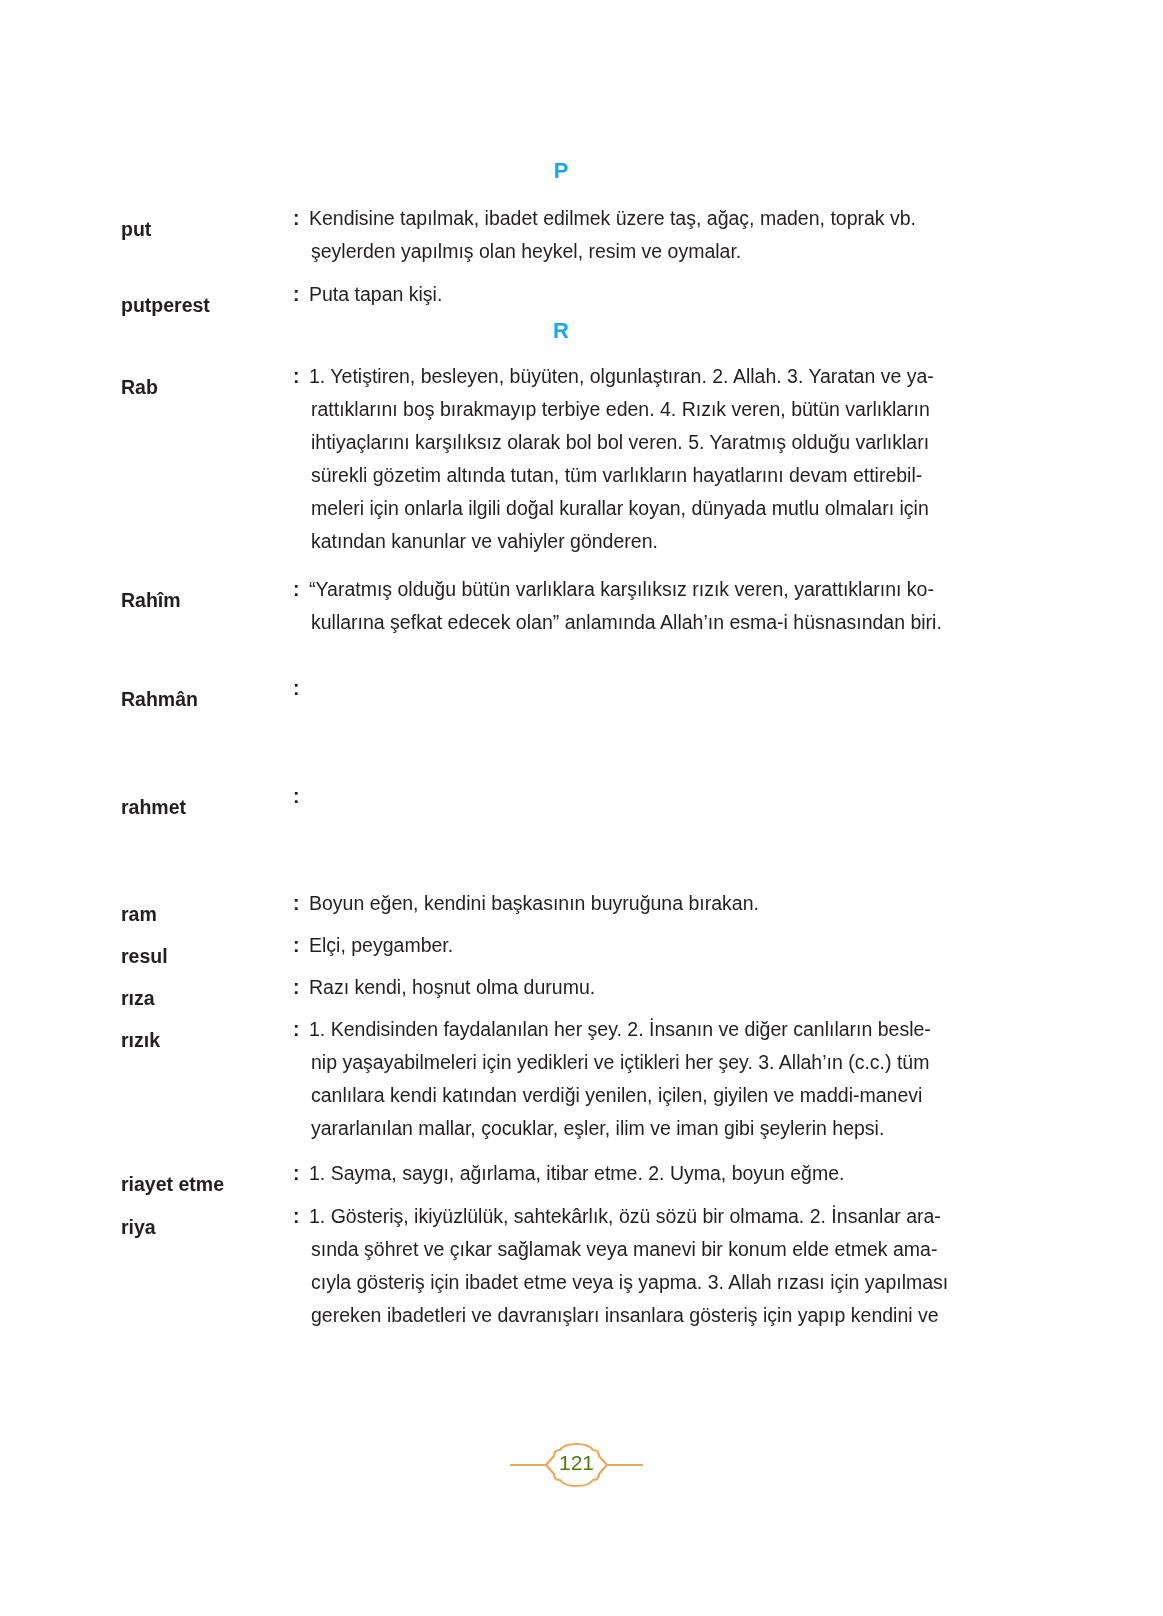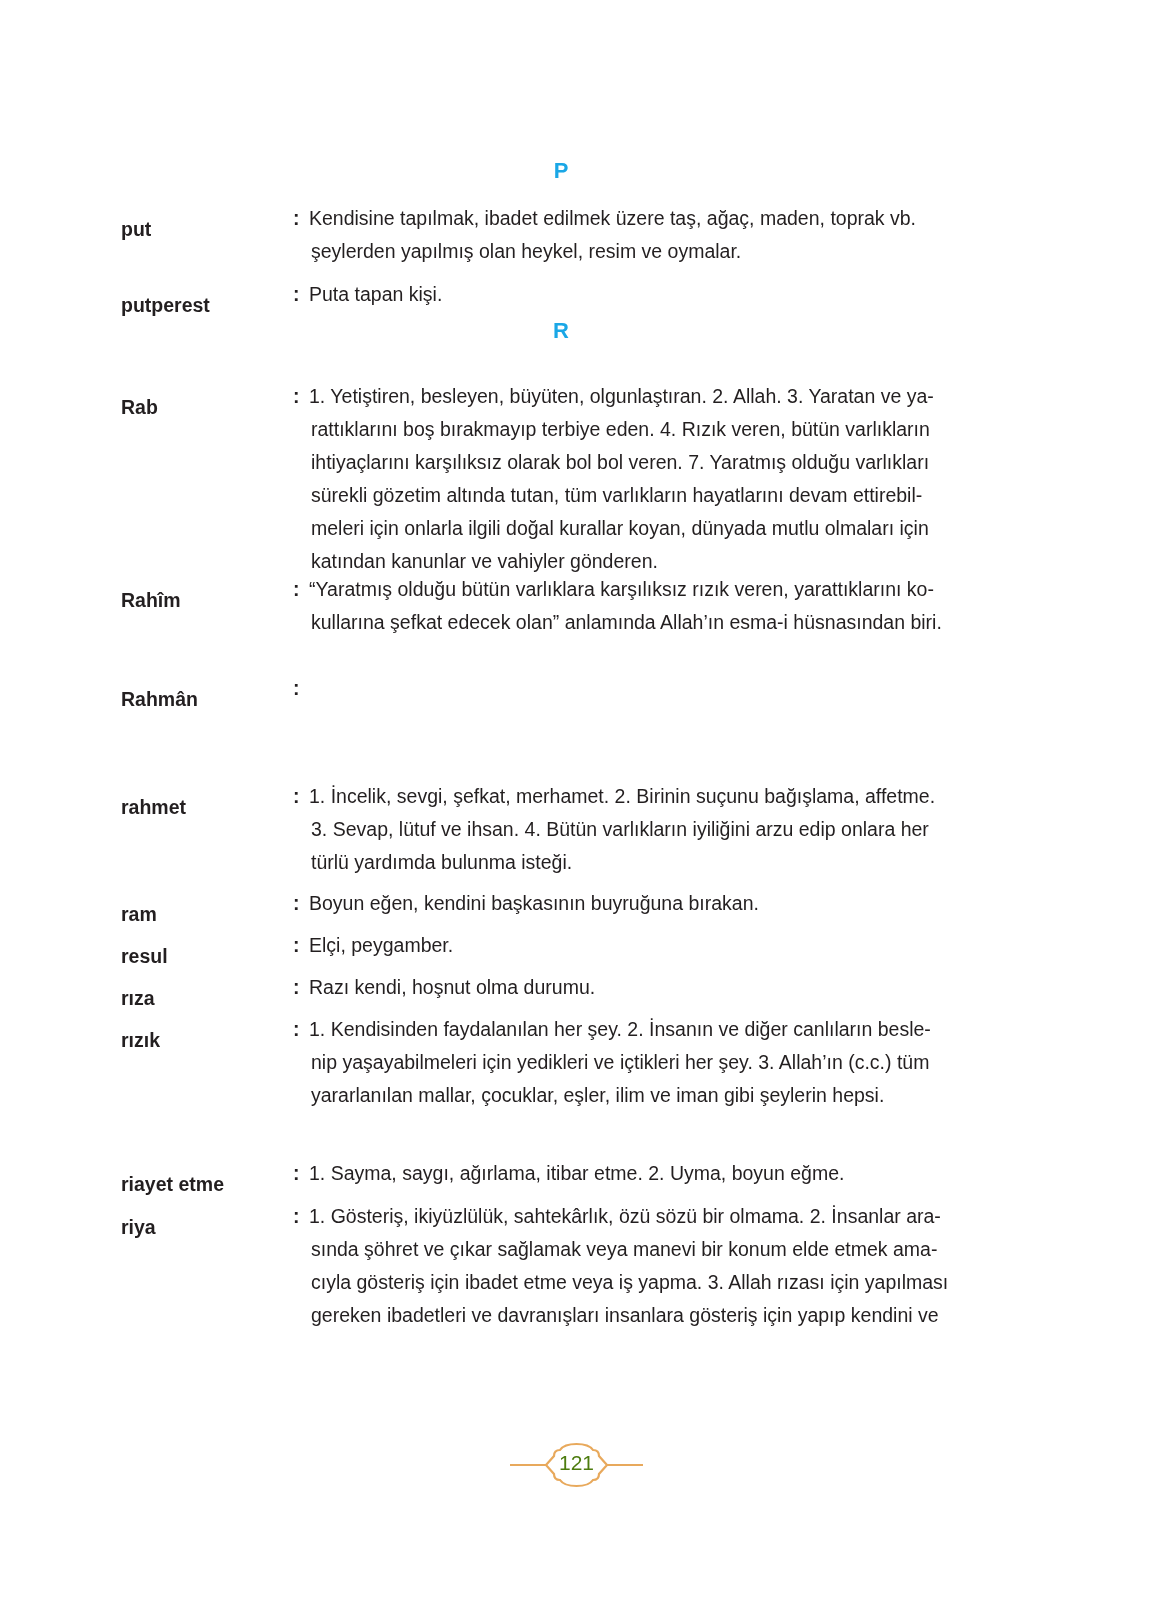--- a/index.html
+++ b/index.html
@@ -34,52 +34,47 @@
           <span class="ln">şeylerden yapılmış olan heykel, resim ve oymalar.</span>
         </div>
       </div>
       <div class="entry" style="top: 278px;">
         <span class="term">putperest</span>
         <span class="colon">:</span>
         <div class="def">
           <span class="ln">Puta tapan kişi.</span>
         </div>
       </div>
-      <div class="entry" style="top: 360px; margin-top: 20px;">
+      <div class="entry" style="top: 360px;">
         <span class="term">Rab</span>
         <span class="colon">:</span>
         <div class="def">
           <span class="ln">1. Yetiştiren, besleyen, büyüten, olgunlaştıran. 2. Allah. 3. Yaratan ve ya-</span>
           <span class="ln">rattıklarını boş bırakmayıp terbiye eden. 4. Rızık veren, bütün varlıkların</span>
-          <span class="ln">ihtiyaçlarını karşılıksız olarak bol bol veren. 7. Yaratmış olduğu varlıkları</span>
+          <span class="ln">ihtiyaçlarını karşılıksız olarak bol bol veren. 5. Yaratmış olduğu varlıkları</span>
           <span class="ln">sürekli gözetim altında tutan, tüm varlıkların hayatlarını devam ettirebil-</span>
           <span class="ln">meleri için onlarla ilgili doğal kurallar koyan, dünyada mutlu olmaları için</span>
           <span class="ln">katından kanunlar ve vahiyler gönderen.</span>
         </div>
       </div>
       <div class="entry" style="top: 565px; margin-top: 8px;">
         <span class="term">Rahîm</span>
         <span class="colon">:</span>
         <div class="def">
           <span class="ln">“Yaratmış olduğu bütün varlıklara karşılıksız rızık veren, yarattıklarını ko-</span>
           <span class="ln">kullarına şefkat edecek olan” anlamında Allah’ın esma-i hüsnasından biri.</span>
         </div>
       </div>
       <div class="entry" style="top: 672px;">
         <span class="term">Rahmân</span>
         <span class="colon">:</span>
       </div>
       <div class="entry" style="top: 780px;">
         <span class="term">rahmet</span>
         <span class="colon">:</span>
-        <div class="def">
-          <span class="ln">1. İncelik, sevgi, şefkat, merhamet. 2. Birinin suçunu bağışlama, affetme.</span>
-          <span class="ln">3. Sevap, lütuf ve ihsan. 4. Bütün varlıkların iyiliğini arzu edip onlara her</span>
-          <span class="ln">türlü yardımda bulunma isteği.</span>
-        </div>
       </div>
       <div class="entry" style="top: 887px;">
         <span class="term">ram</span>
         <span class="colon">:</span>
         <div class="def">
           <span class="ln">Boyun eğen, kendini başkasının buyruğuna bırakan.</span>
         </div>
       </div>
       <div class="entry" style="top: 929px;">
         <span class="term">resul</span>
@@ -94,20 +89,21 @@
         <div class="def">
           <span class="ln">Razı kendi, hoşnut olma durumu.</span>
         </div>
       </div>
       <div class="entry" style="top: 1013px;">
         <span class="term">rızık</span>
         <span class="colon">:</span>
         <div class="def">
           <span class="ln">1. Kendisinden faydalanılan her şey. 2.  İnsanın ve diğer canlıların besle-</span>
           <span class="ln">nip yaşayabilmeleri için yedikleri ve içtikleri her şey. 3. Allah’ın (c.c.) tüm</span>
+          <span class="ln">canlılara kendi katından verdiği yenilen, içilen, giyilen ve maddi-manevi</span>
           <span class="ln">yararlanılan mallar, çocuklar, eşler, ilim ve iman gibi şeylerin hepsi.</span>
         </div>
       </div>
       <div class="entry" style="top: 1157px;">
         <span class="term">riayet etme</span>
         <span class="colon">:</span>
         <div class="def">
           <span class="ln">1. Sayma, saygı, ağırlama, itibar etme. 2. Uyma, boyun eğme.</span>
         </div>
       </div>

